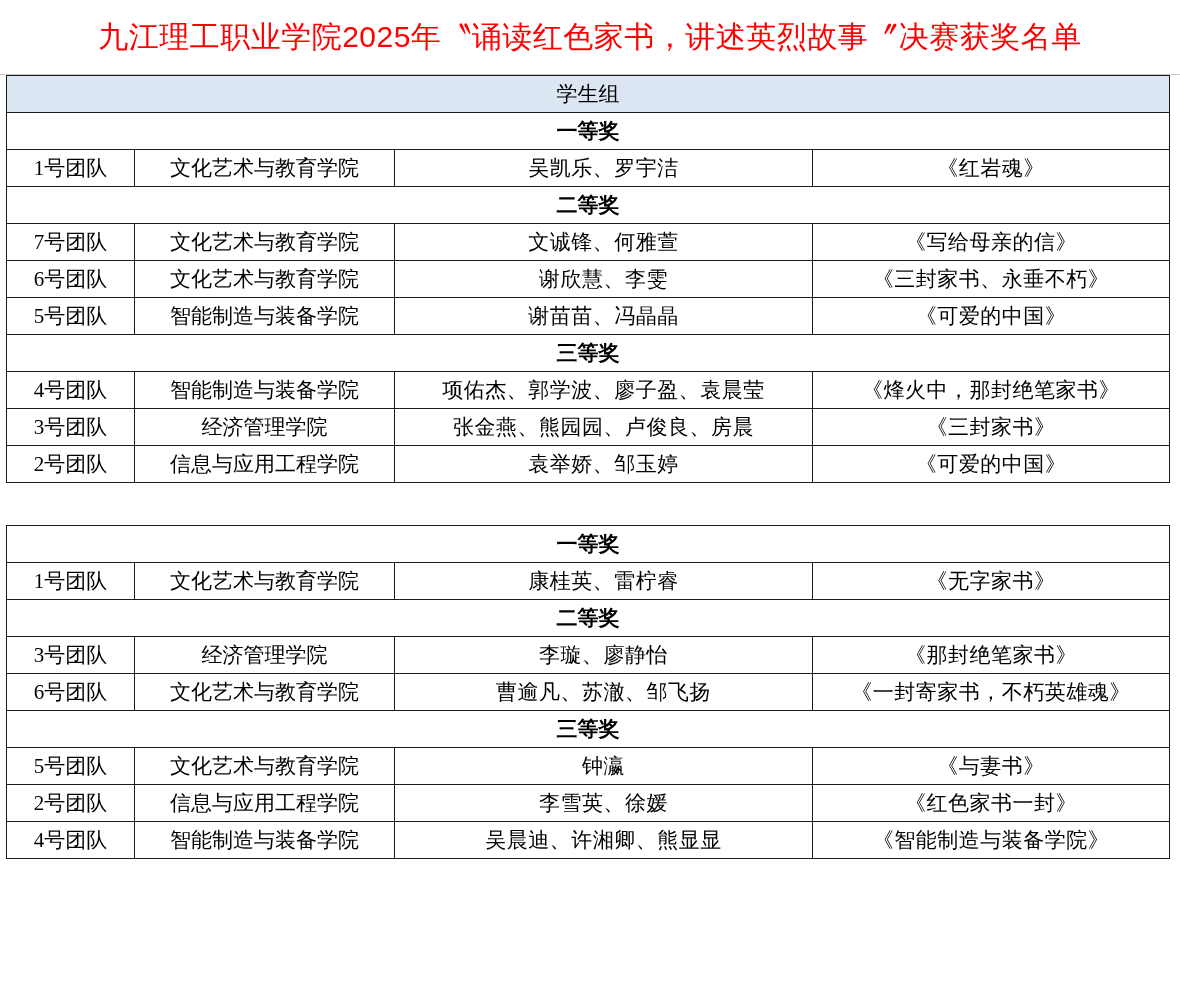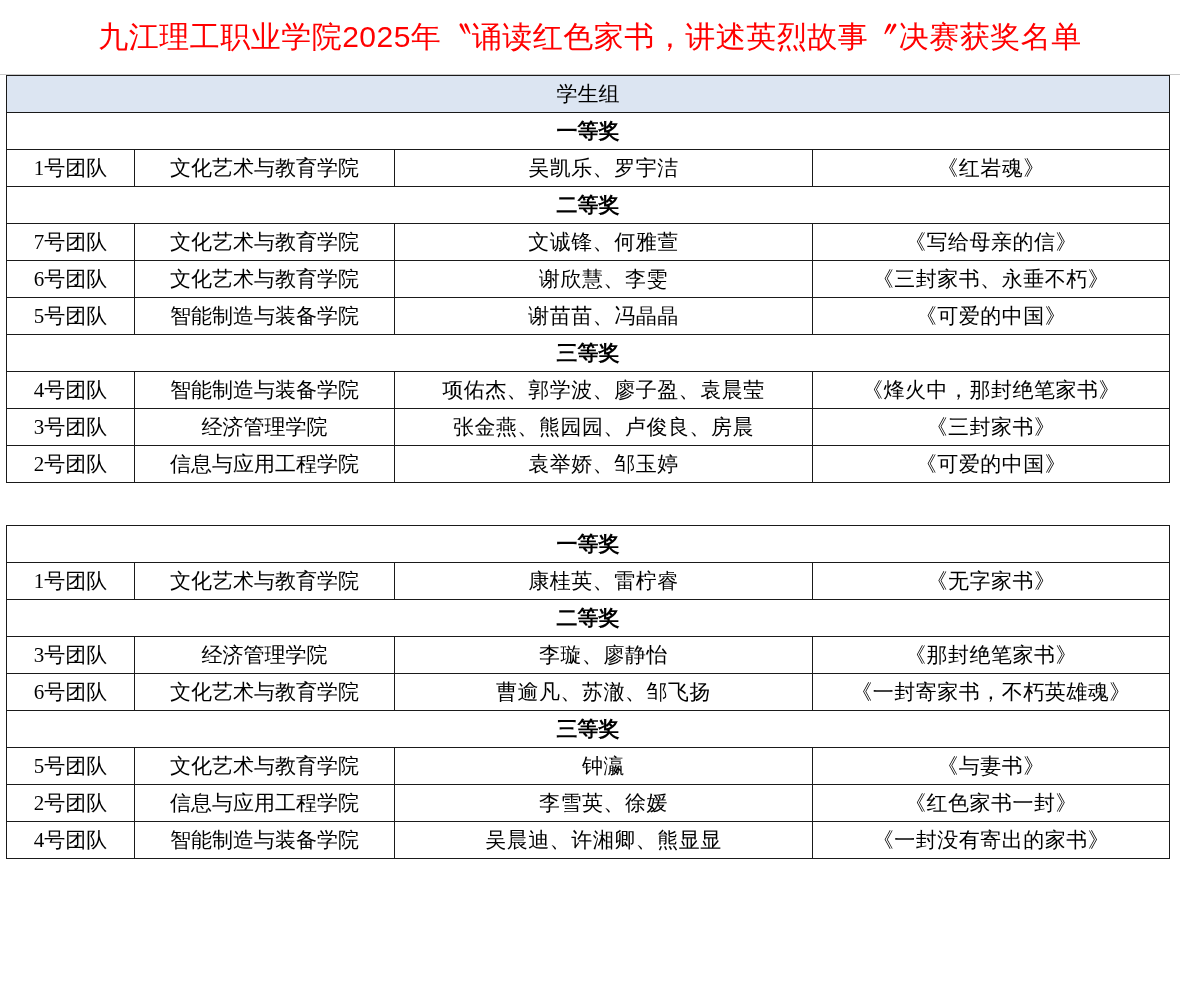--- a/index.html
+++ b/index.html
@@ -196,18 +196,18 @@
       <tr>
         <td class="cell-team">2号团队</td>
         <td class="cell-dept">信息与应用工程学院</td>
         <td class="cell-names">李雪英、徐媛</td>
         <td class="cell-work">《红色家书一封》</td>
       </tr>
       <tr>
         <td class="cell-team">4号团队</td>
         <td class="cell-dept">智能制造与装备学院</td>
         <td class="cell-names">吴晨迪、许湘卿、熊显显</td>
-        <td class="cell-work">《一封没有寄出的家书》</td>
+        <td class="cell-work">《智能制造与装备学院》</td>
       </tr>
     </tbody>
   </table>
 
 </div>
 
 </body></html>

